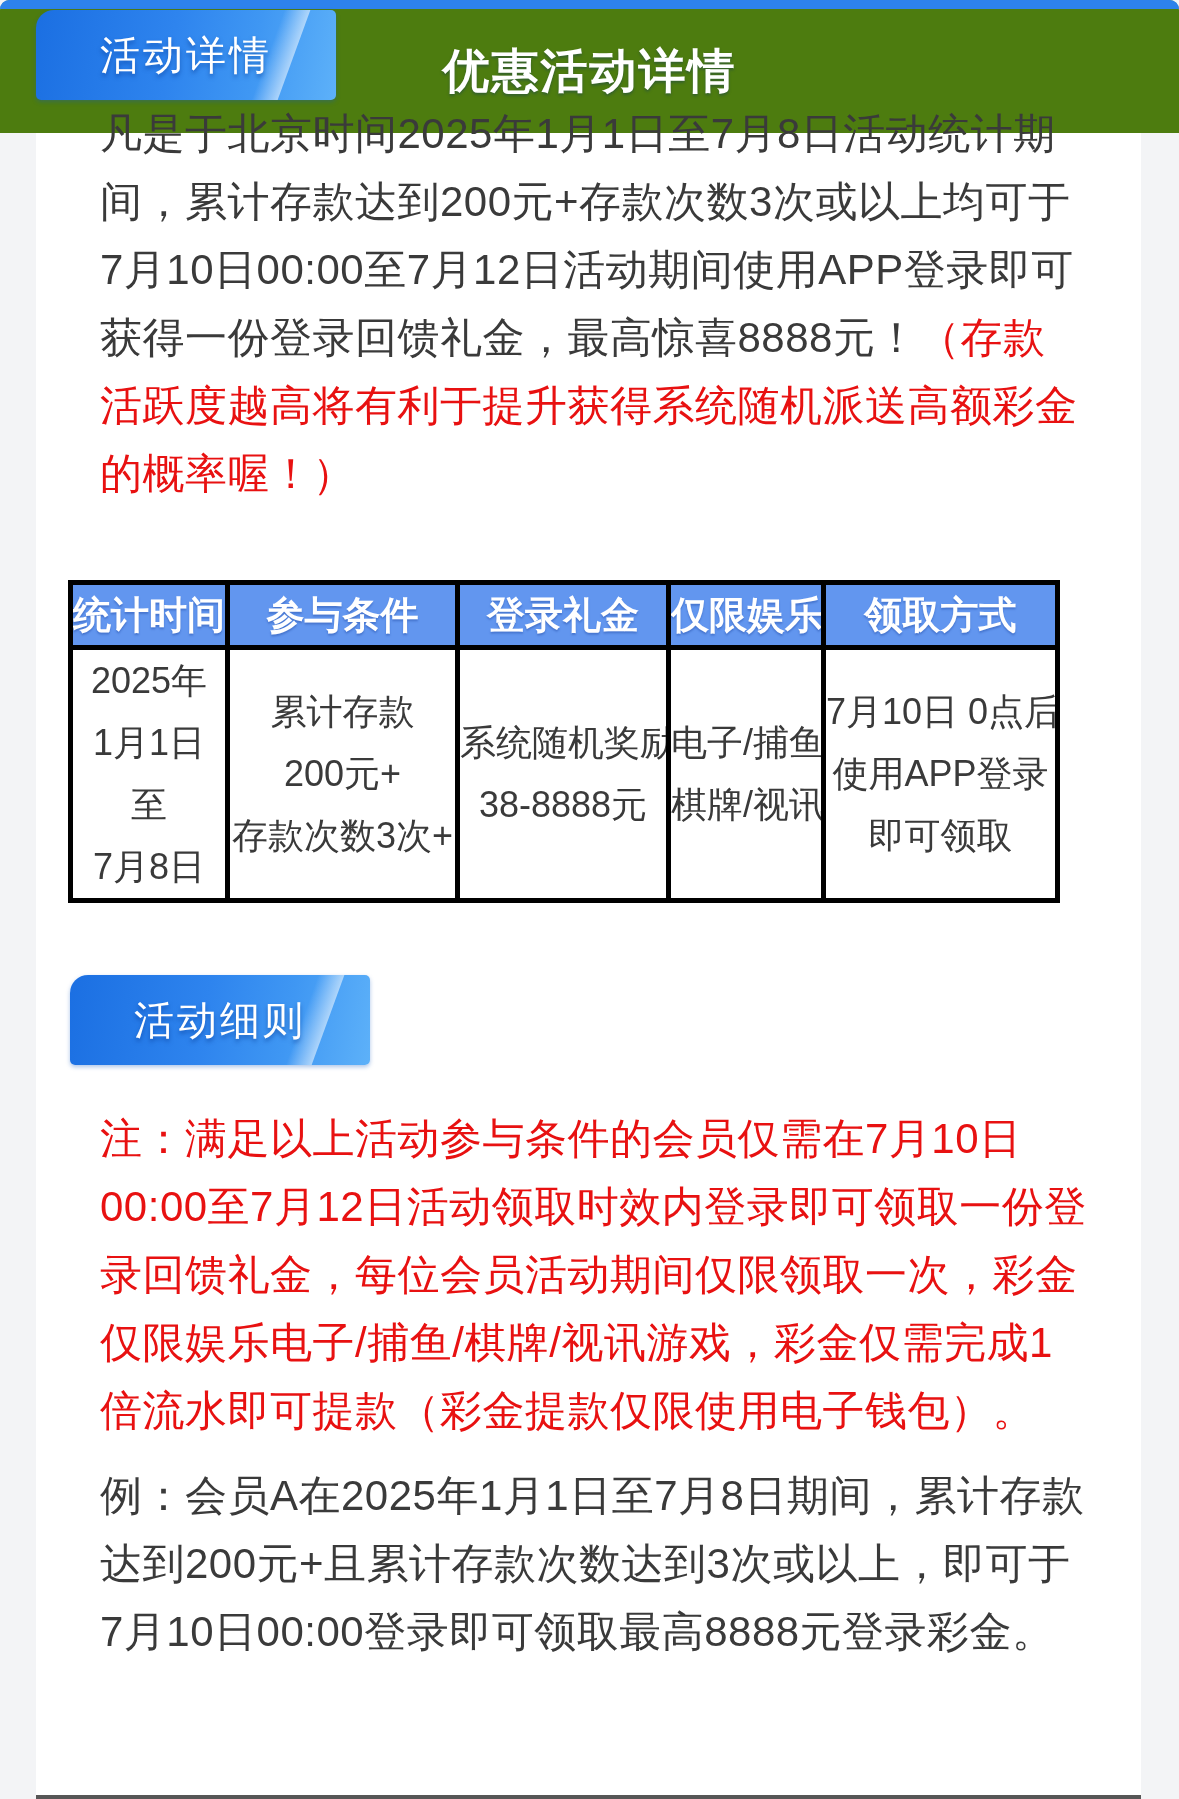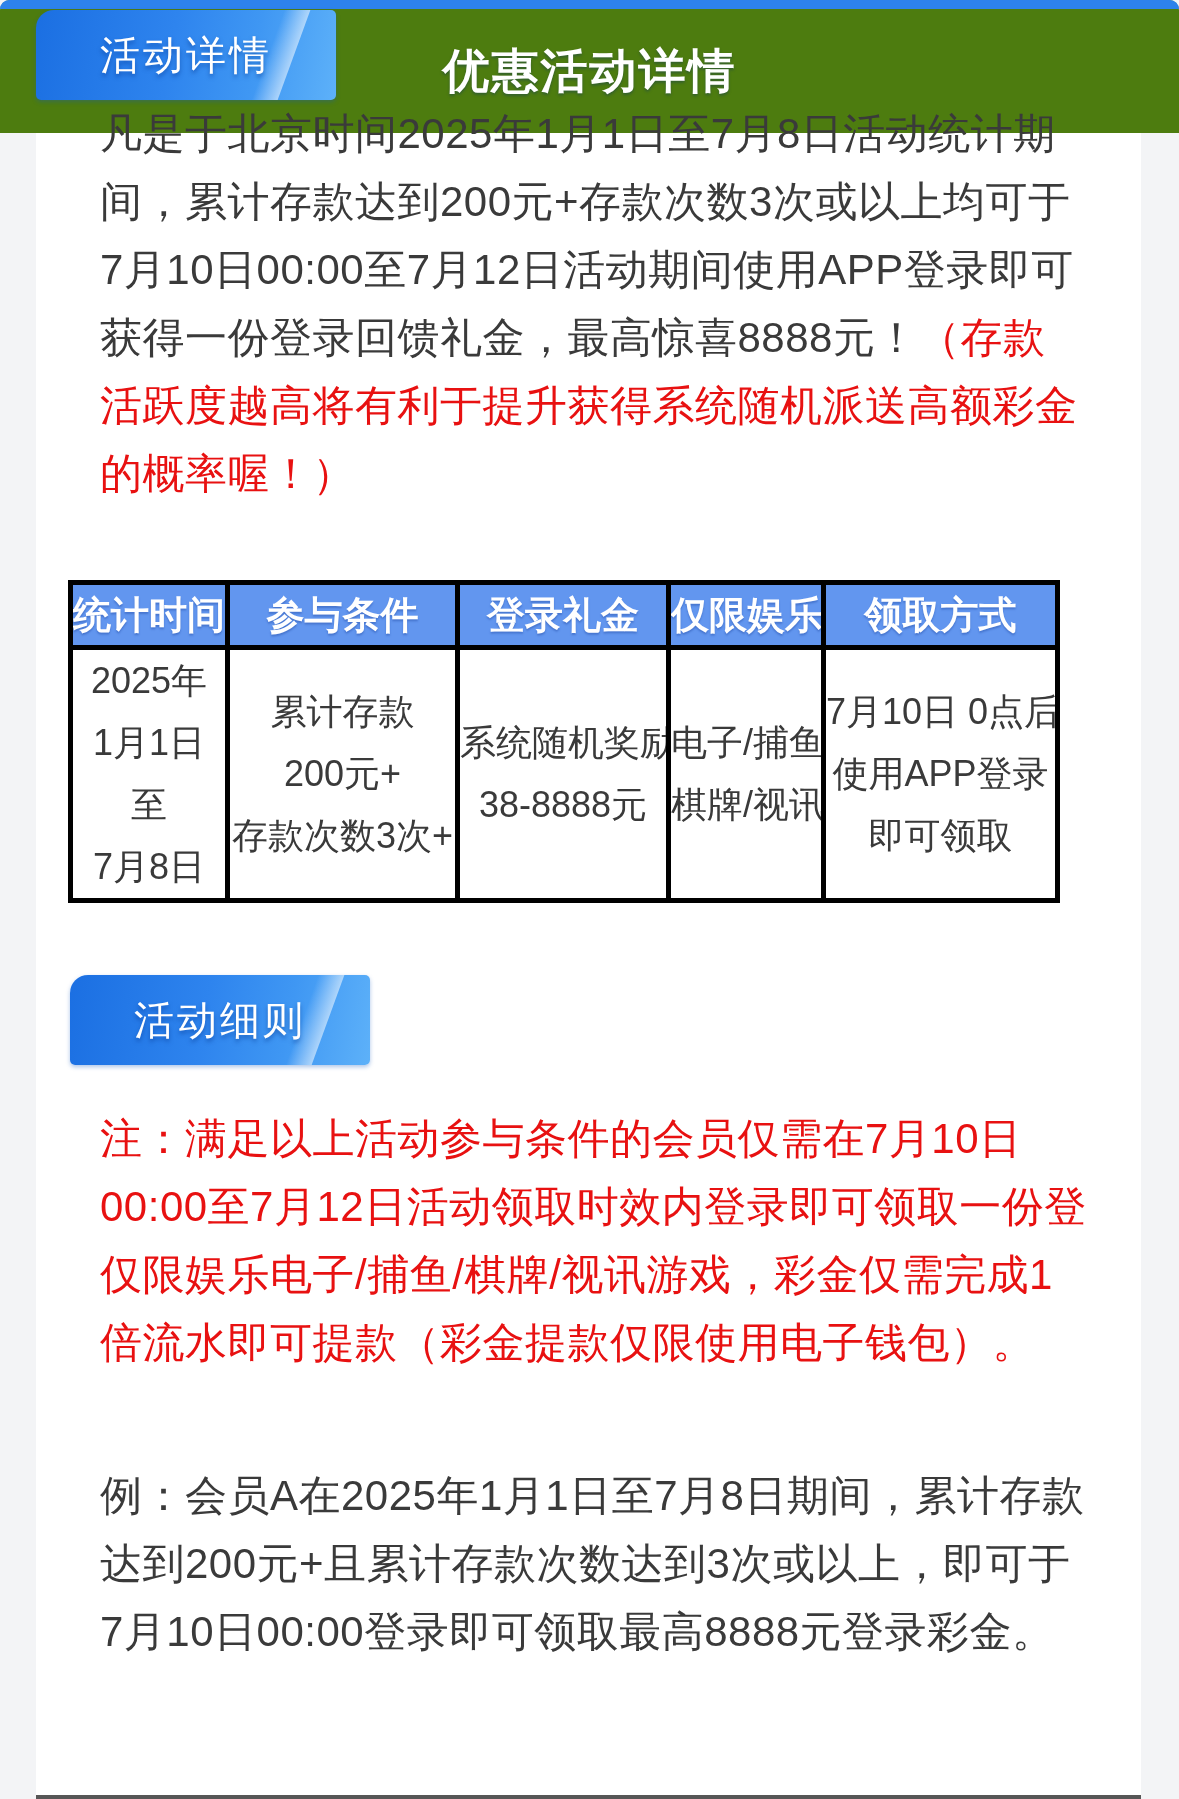--- a/index.html
+++ b/index.html
@@ -185,20 +185,21 @@
     </table>
   </div>
 
   <div class="section-badge badge-rules">
     <span class="badge-label">活动细则</span>
   </div>
 
   <div class="para note-para">
     <div class="pline">注：满足以上活动参与条件的会员仅需在7月10日</div>
     <div class="pline">00:00至7月12日活动领取时效内登录即可领取一份登</div>
+    <div class="pline">录回馈礼金，每位会员活动期间仅限领取一次，彩金</div>
     <div class="pline">仅限娱乐电子/捕鱼/棋牌/视讯游戏，彩金仅需完成1</div>
     <div class="pline">倍流水即可提款（彩金提款仅限使用电子钱包）。</div>
   </div>
 
   <div class="para example-para">
     <div class="pline">例：会员A在2025年1月1日至7月8日期间，累计存款</div>
     <div class="pline">达到200元+且累计存款次数达到3次或以上，即可于</div>
     <div class="pline">7月10日00:00登录即可领取最高8888元登录彩金。</div>
   </div>
 

